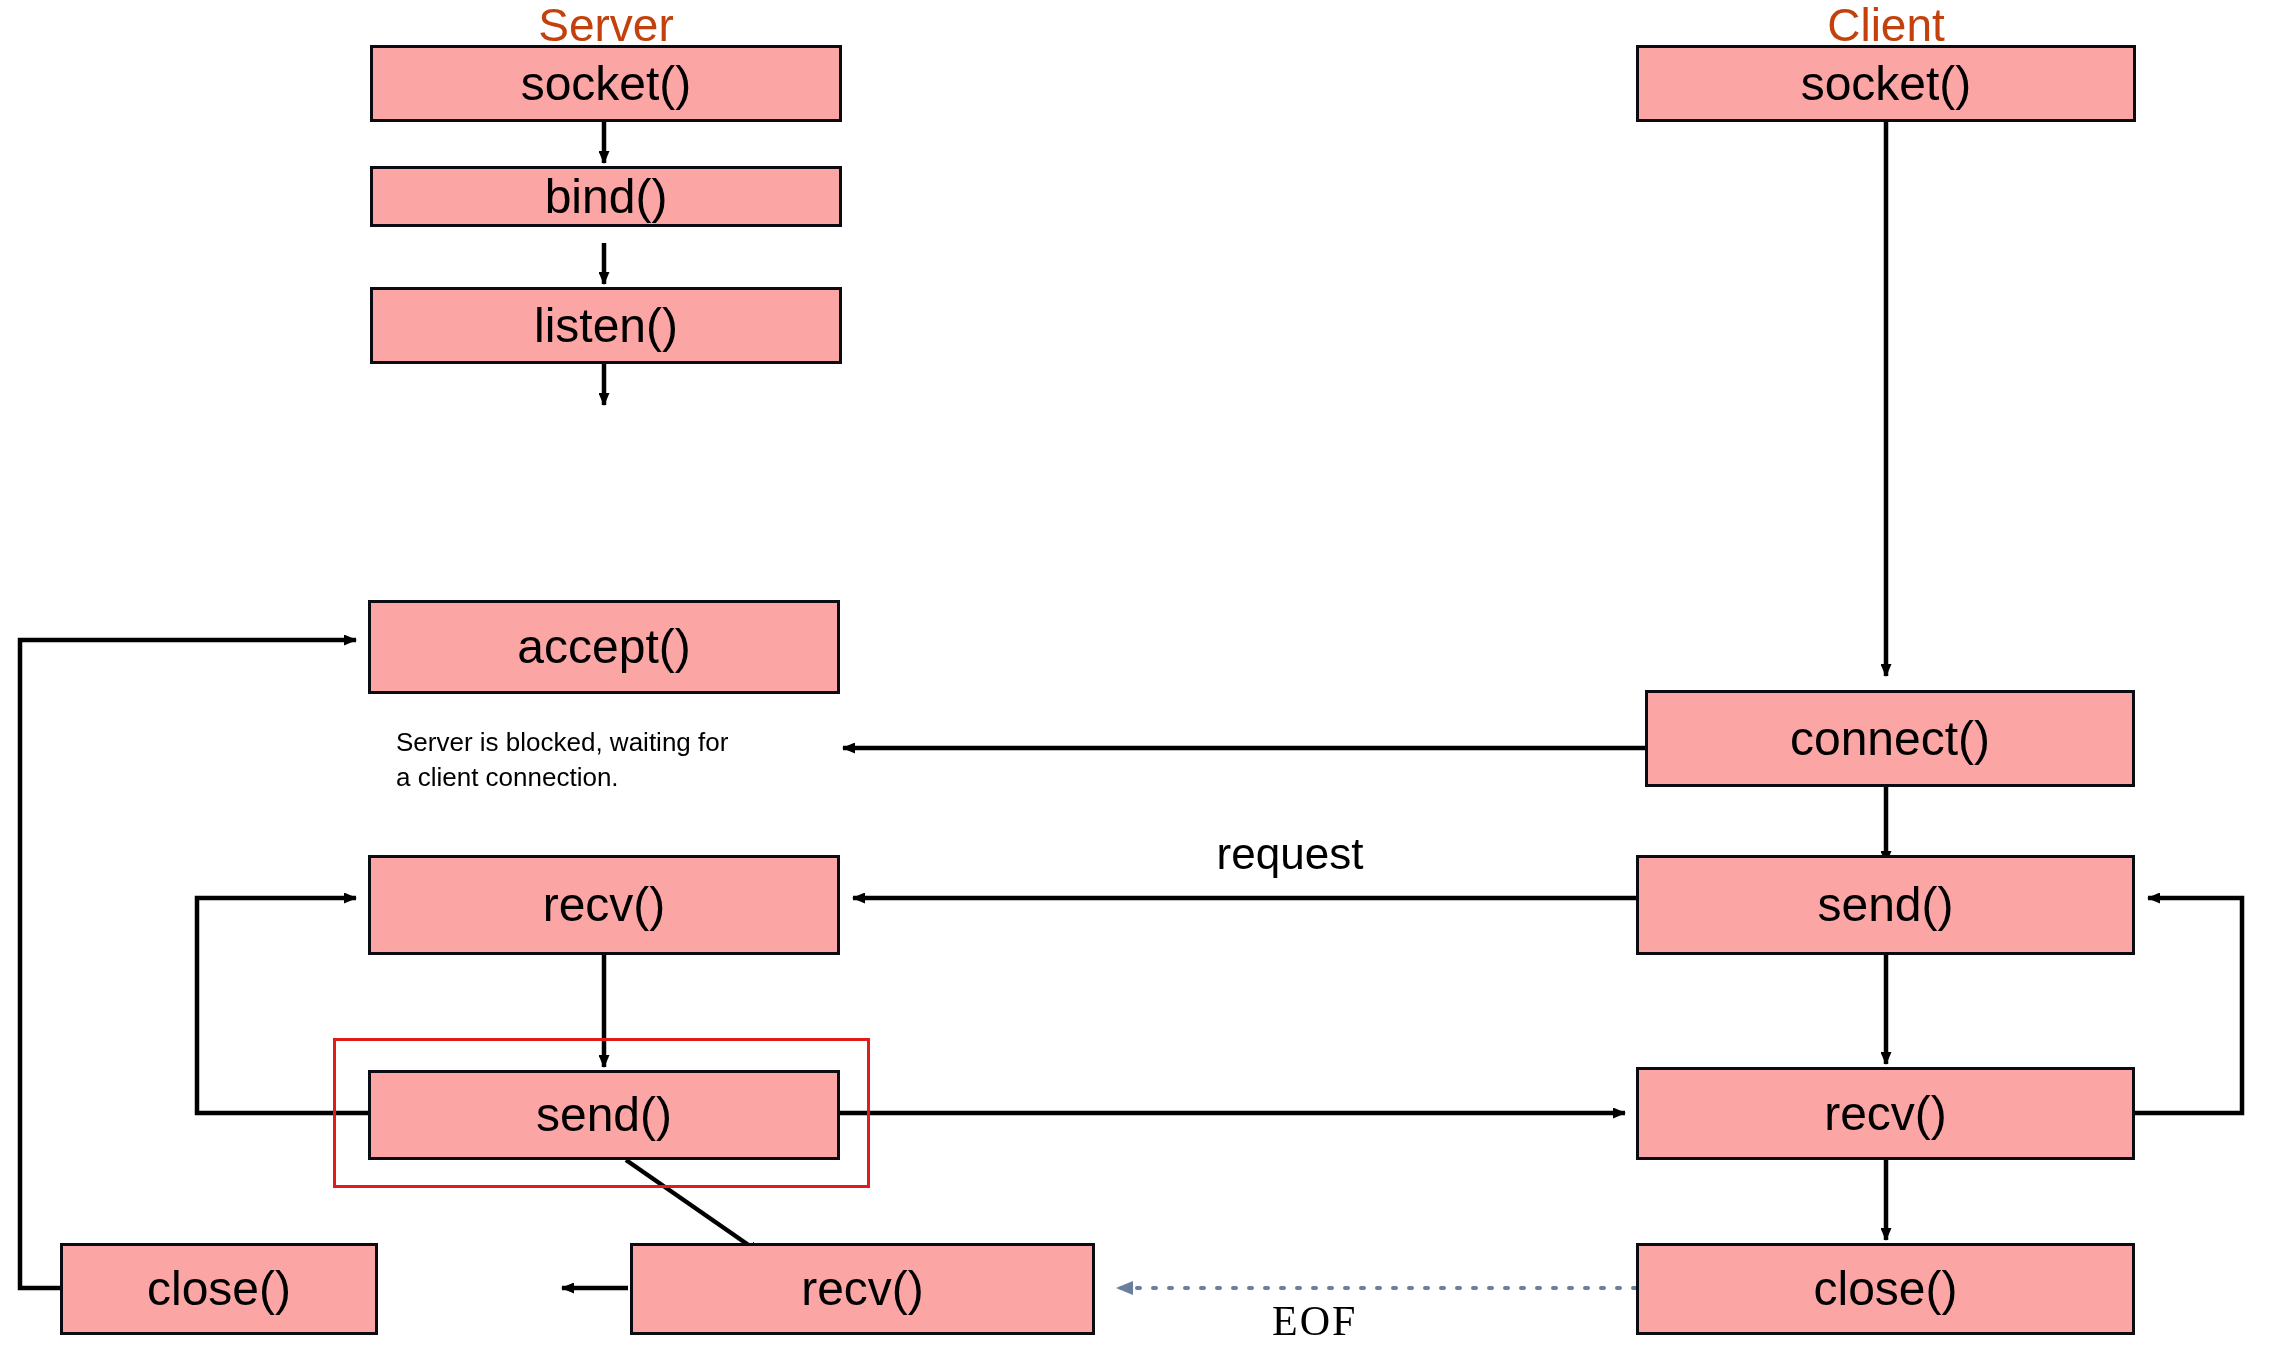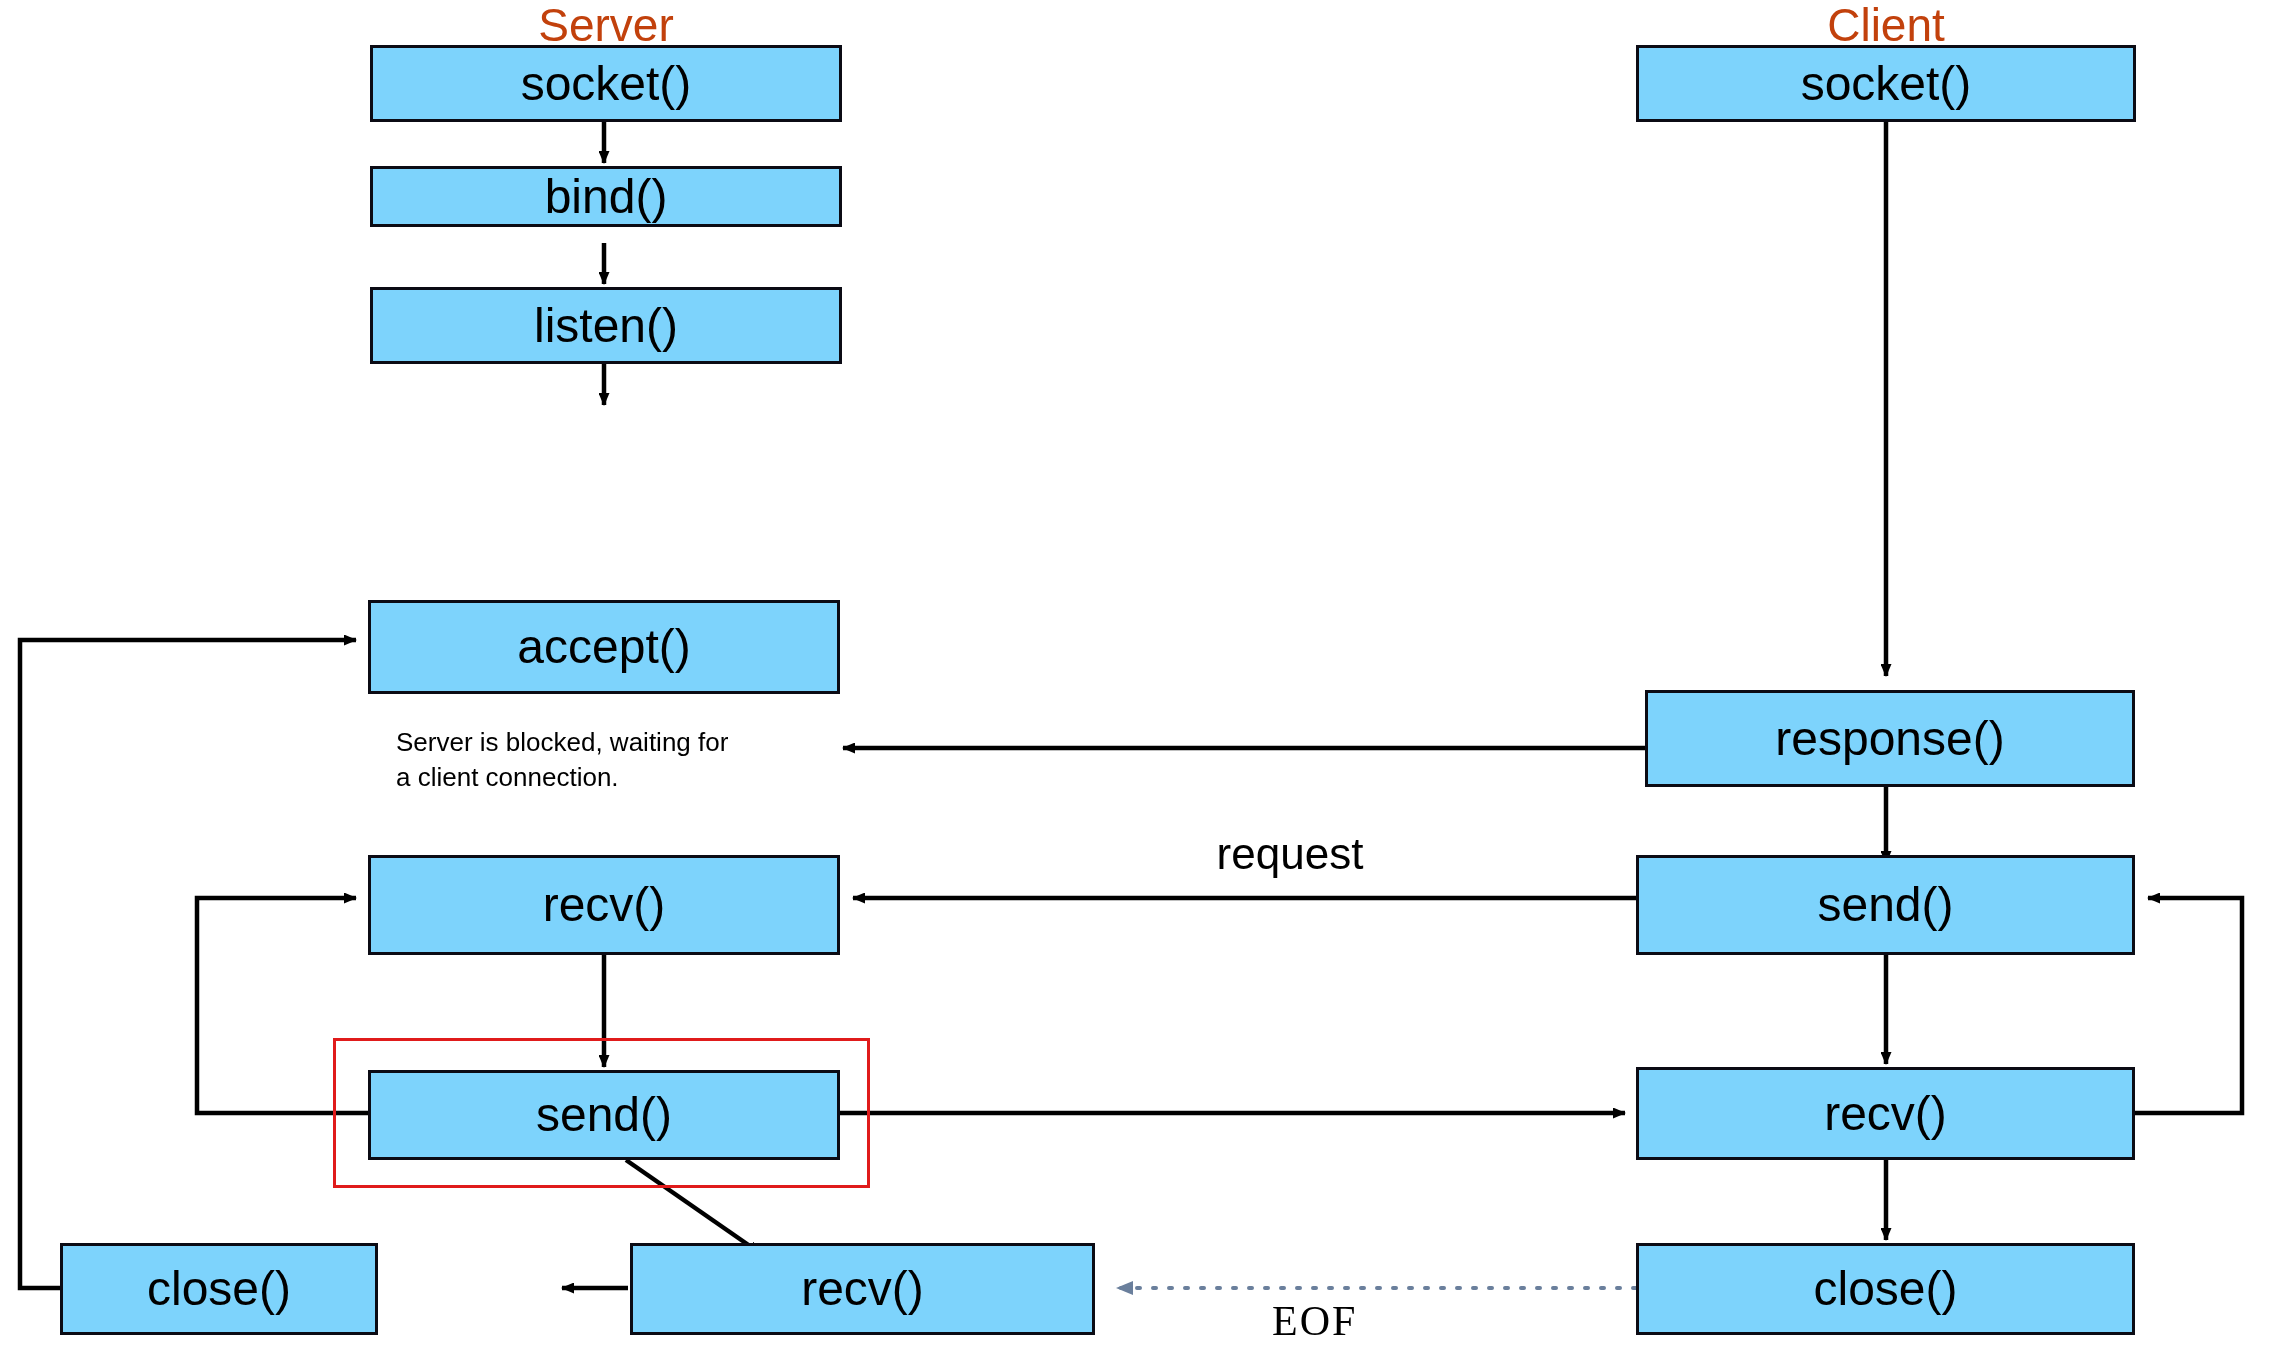--- a/index.html
+++ b/index.html
@@ -26,21 +26,21 @@
     position: absolute;
     font-size: 46px;
     color: #c2410c;
     text-align: center;
     white-space: nowrap;
     line-height: 1;
   }
   .node {
     position: absolute;
     box-sizing: border-box;
-    background: #7dd3fc;
+    background: #fca5a5;
     border: 3px solid #0b0b14;
     display: flex;
     align-items: center;
     justify-content: center;
     color: #000000;
     font-size: 48px;
     line-height: 1;
   }
   .node-label {
     pointer-events: none;
@@ -151,21 +151,21 @@
     <span class="node-label">recv()</span>
   </div>
   <div class="node" style="left:60px; top:1243px; width:318px; height:92px;">
     <span class="node-label">close()</span>
   </div>
 
   <div class="node" style="left:1636px; top:45px; width:500px; height:77px;">
     <span class="node-label">socket()</span>
   </div>
   <div class="node" style="left:1645px; top:690px; width:490px; height:97px;">
-    <span class="node-label">response()</span>
+    <span class="node-label">connect()</span>
   </div>
   <div class="node" style="left:1636px; top:855px; width:499px; height:100px;">
     <span class="node-label">send()</span>
   </div>
   <div class="node" style="left:1636px; top:1067px; width:499px; height:93px;">
     <span class="node-label">recv()</span>
   </div>
   <div class="node" style="left:1636px; top:1243px; width:499px; height:92px;">
     <span class="node-label">close()</span>
   </div>

